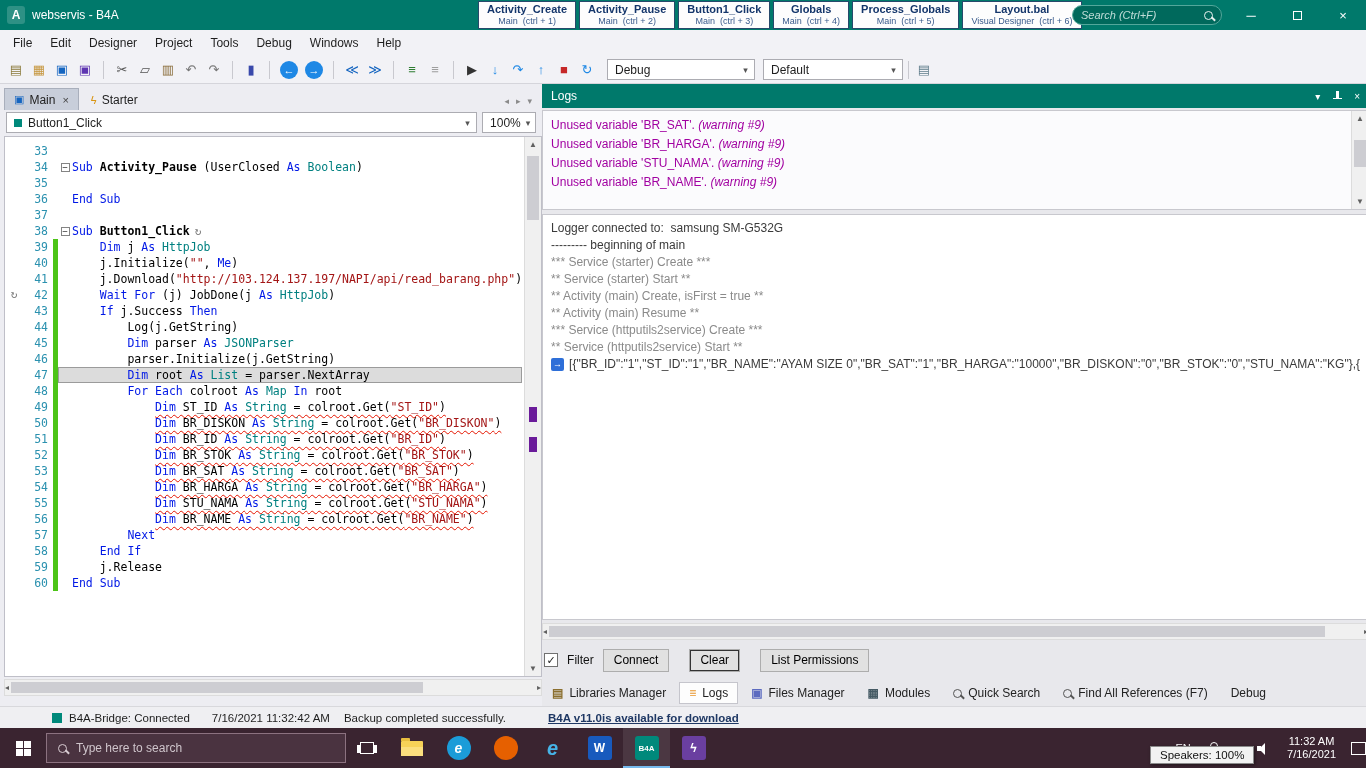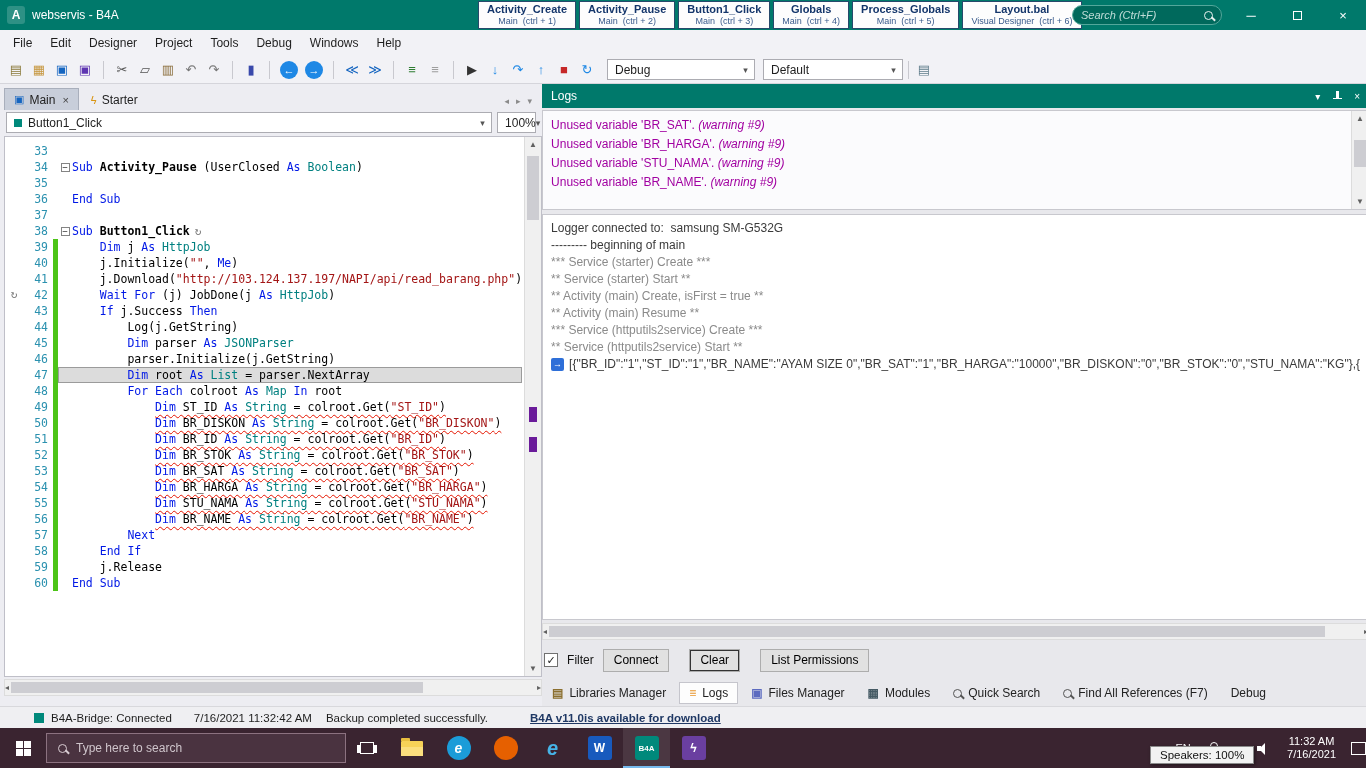--- a/index.html
+++ b/index.html
@@ -45,21 +45,21 @@
   .tabstrip{height:24px;display:flex;align-items:flex-end}
   .tabs{display:flex;align-items:flex-end}
   .tab{height:22px;display:flex;align-items:center;gap:5px;padding:0 9px;font-size:12px;color:#222;margin-right:2px;
     border:1px solid transparent;border-bottom:none}
   .tab.active{background:#C8CEDA;border-color:#A9AFBC}
   .tabic{font-size:11px}
   .tabclose{font-size:11px;color:#444;margin-left:2px}
   .tab-nav{margin-left:auto;display:flex;gap:7px;padding:0 10px 4px 0;color:#8a8a8a;font-size:9px}
   .codenav{height:26px;display:flex;align-items:center;gap:5px;padding:2px 6px 3px 2px}
   .nav-combo{flex:1}
-  .zoom-combo{width:39px}
+  .zoom-combo{width:54px}
   .method-ic{width:8px;height:8px;background:#00897B;margin-right:6px}
   .code-wrap{flex:1;display:flex;background:#fff;border:1px solid #BFBFC8;overflow:hidden}
   .code-area{flex:1;padding-top:6px;overflow:hidden;font-family:"DejaVu Sans Mono",monospace;font-size:11.5px}
   .code-line{display:flex;height:16px;line-height:16px;white-space:pre}
   .gutter{width:18px;flex:none;display:flex;align-items:center;justify-content:center}
   .ln{width:30px;flex:none;text-align:right;color:#2B91AF;padding-right:5px}
   .changebar{width:5px;flex:none}
   .changebar.on{background:#4CC417}
   .rowbody{flex:1;display:flex;margin-right:2px}
   .rowbody.hlbody{background:#DCDCDC;outline:1px solid #9B9B9B;outline-offset:-1px}
@@ -117,21 +117,21 @@
   
   .mag{position:relative;width:9px;height:9px;border:1.5px solid #E9F2F0;border-radius:50%;display:inline-block;flex:none}
   .mag::after{content:"";position:absolute;width:5px;height:1.5px;background:#E9F2F0;transform:rotate(45deg);right:-4px;bottom:-1px}
   .mag.dark,.mag.dark::after{border-color:#D8CCD2;background-color:transparent}
   .mag.dark::after{background:#D8CCD2}
   .mag.dark2{border-color:#555}
   .mag.dark2::after{background:#555}
 
   
   .statusbar{position:absolute;top:706px;left:0;width:100%;height:22px;background:#EFEFF2;border-top:1px solid #D8D8DC;
-    display:flex;align-items:center;font-size:11.5px;color:#1E1E1E;padding-left:34px}
+    display:flex;align-items:center;font-size:11.5px;color:#1E1E1E;padding-left:52px}
   .sb-chip{width:10px;height:10px;background:#00897B;margin-right:7px;flex:none}
   .sb-time{margin-left:22px}
   .sb-backup{margin-left:14px}
   .sb-link{margin-left:42px;font-weight:bold;color:#1F3864;text-decoration:underline}
 
   
   .taskbar{position:absolute;top:728px;left:0;width:100%;height:40px;background:#3A2430;display:flex;align-items:center;color:#fff}
   .start{width:46px;height:40px;display:flex;align-items:center;justify-content:center}
   .winlogo{display:grid;grid-template-columns:7px 7px;grid-template-rows:7px 7px;gap:1px}
   .winlogo i{background:#fff;display:block}

